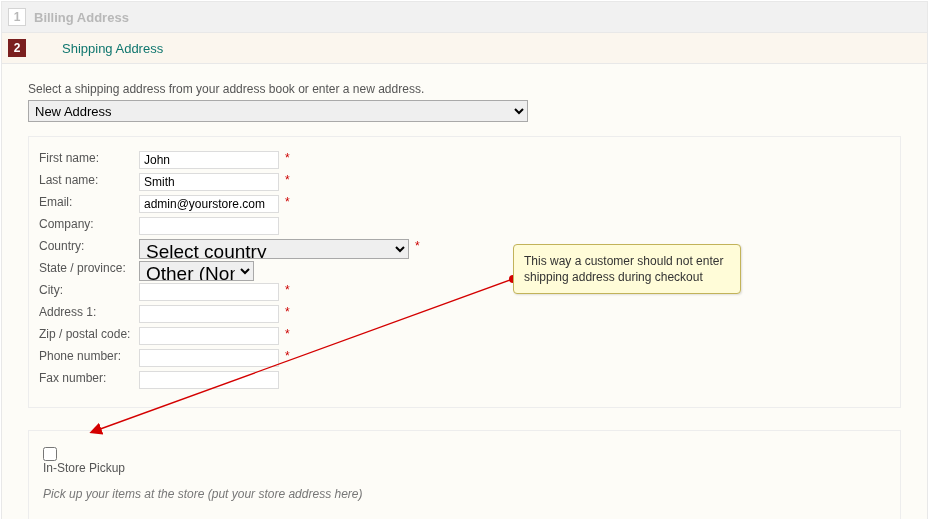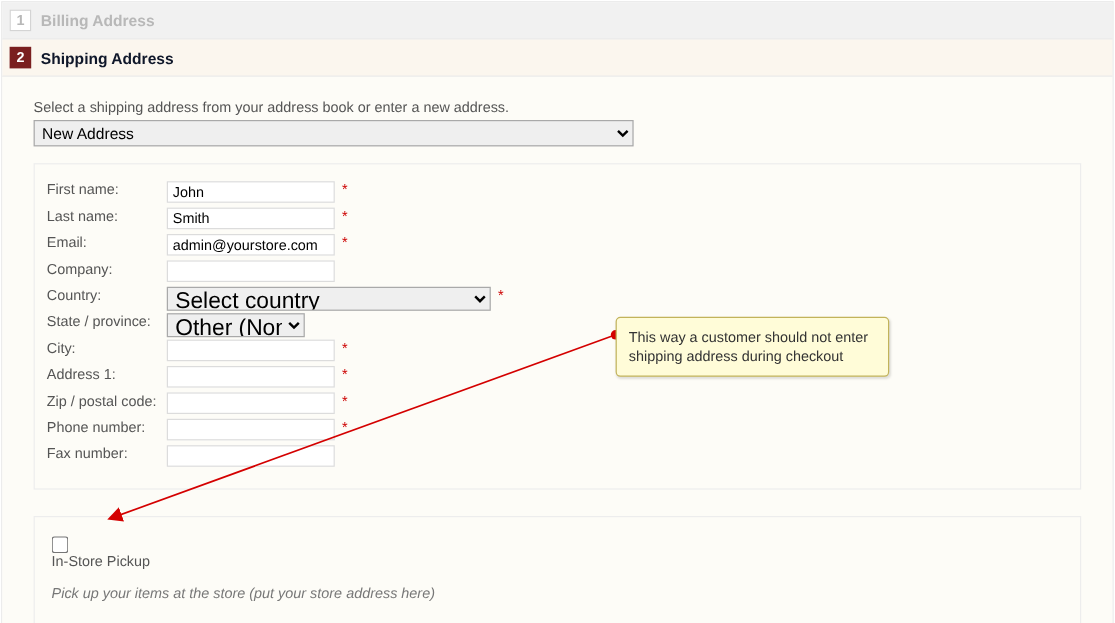--- a/index.html
+++ b/index.html
@@ -45,23 +45,24 @@
   }
   .step1 { background: #f1f1f1; }
   .step2 {
     background: #fbf6ee;
   }
   .step2 .step-num {
     background: #7a1f1f;
     color: #fff;
   }
   .step2 .step-title {
-    color: #0f172a;
-    font-weight: bold;
+    color: #0f766e;
+    font-weight: normal;
     font-size: 13px;
+    margin-left: 28px;
   }
   .step-body {
     background: #fdfcf7;
     padding: 18px 26px 26px 26px;
   }
   .instruction {
     color: #555;
     margin-bottom: 4px;
     font-size: 12px;
   }
@@ -144,21 +145,21 @@
   }
   .annotation-layer {
     position: absolute;
     top: 0;
     left: 0;
     pointer-events: none;
   }
   .callout {
     position: absolute;
     left: 513px;
-    top: 264px;
+    top: 244px;
     width: 228px;
     background: #fffcd8;
     border: 1px solid #c2b35a;
     border-radius: 4px;
     padding: 8px 10px;
     font-size: 12px;
     line-height: 1.35;
     color: #333;
     box-shadow: 1px 1px 2px rgba(0,0,0,0.12);
   }

